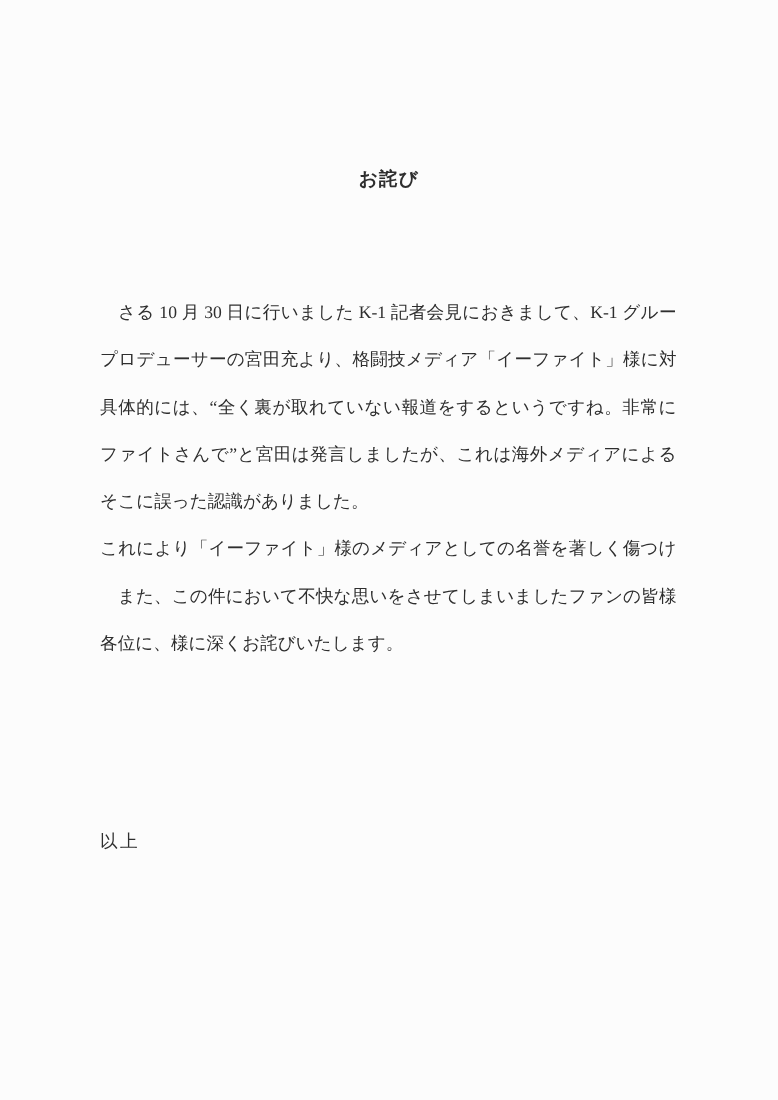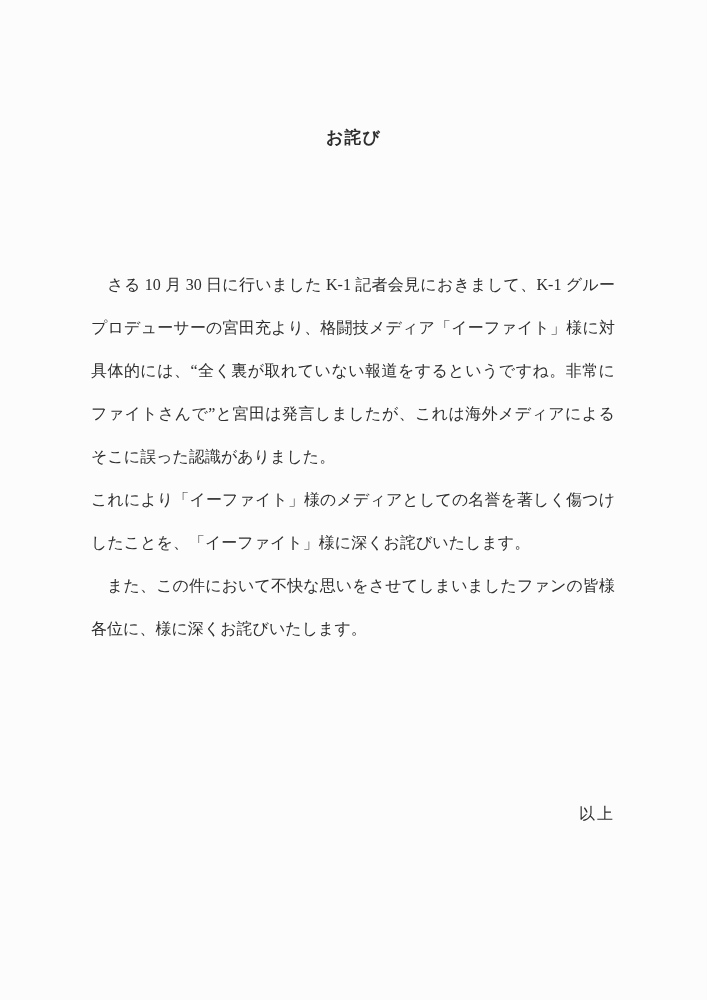--- a/index.html
+++ b/index.html
@@ -12,21 +12,21 @@
     width: 707px;
     height: 1000px;
     margin: 0 auto;
     background: #fcfcfc;
     color: #2e2e2e;
     font-family: "Liberation Serif", "DejaVu Serif", serif;
     overflow: hidden;
   }
   .title {
     position: absolute;
-    top: 127px;
+    top: 152px;
     left: 0;
     width: 707px;
     height: 22px;
     line-height: 22px;
     text-align: center;
     font-size: 17px;
     font-weight: bold;
     margin: 0;
     letter-spacing: 1px;
   }
@@ -42,42 +42,41 @@
     font-size: 16px;
     white-space: pre-wrap;
     overflow: hidden;
   }
   .line.full {
     text-align: justify;
     text-align-last: justify;
   }
   .closing {
     position: absolute;
-    top: 792px;
+    top: 744px;
     left: 91px;
     width: 524px;
     height: 43px;
     line-height: 43px;
     font-size: 16px;
-    text-align: right;
+    text-align: left;
     letter-spacing: 2px;
   }
 </style>
 </head>
 <body>
 
 <div class="page">
   <h1 class="title">お詫び</h1>
 
   <div class="body-block" id="body-block">
       <div class="line full">　さる 10 月 30 日に行いました K-1 記者会見におきまして、K-1 グループ、Krush</div>
       <div class="line full">プロデューサーの宮田充より、格闘技メディア「イーファイト」様に対して、たい</div>
       <div class="line full">具体的には、“全く裏が取れていない報道をするというですね。非常に有名なイー</div>
       <div class="line full">ファイトさんで”と宮田は発言しましたが、これは海外メディアによる報道であり、</div>
       <div class="line">そこに誤った認識がありました。</div>
       <div class="line full">これにより「イーファイト」様のメディアとしての名誉を著しく傷つけてしまいま</div>
-      <div class="line">したことを、「イーファイト」様に深くお詫びいたします。</div>
       <div class="line full">　また、この件において不快な思いをさせてしまいましたファンの皆様方と関係</div>
       <div class="line">各位に、様に深くお詫びいたします。</div>
     </div>
 
   <div class="closing">以上</div>
 </div>
 
 </body></html>

